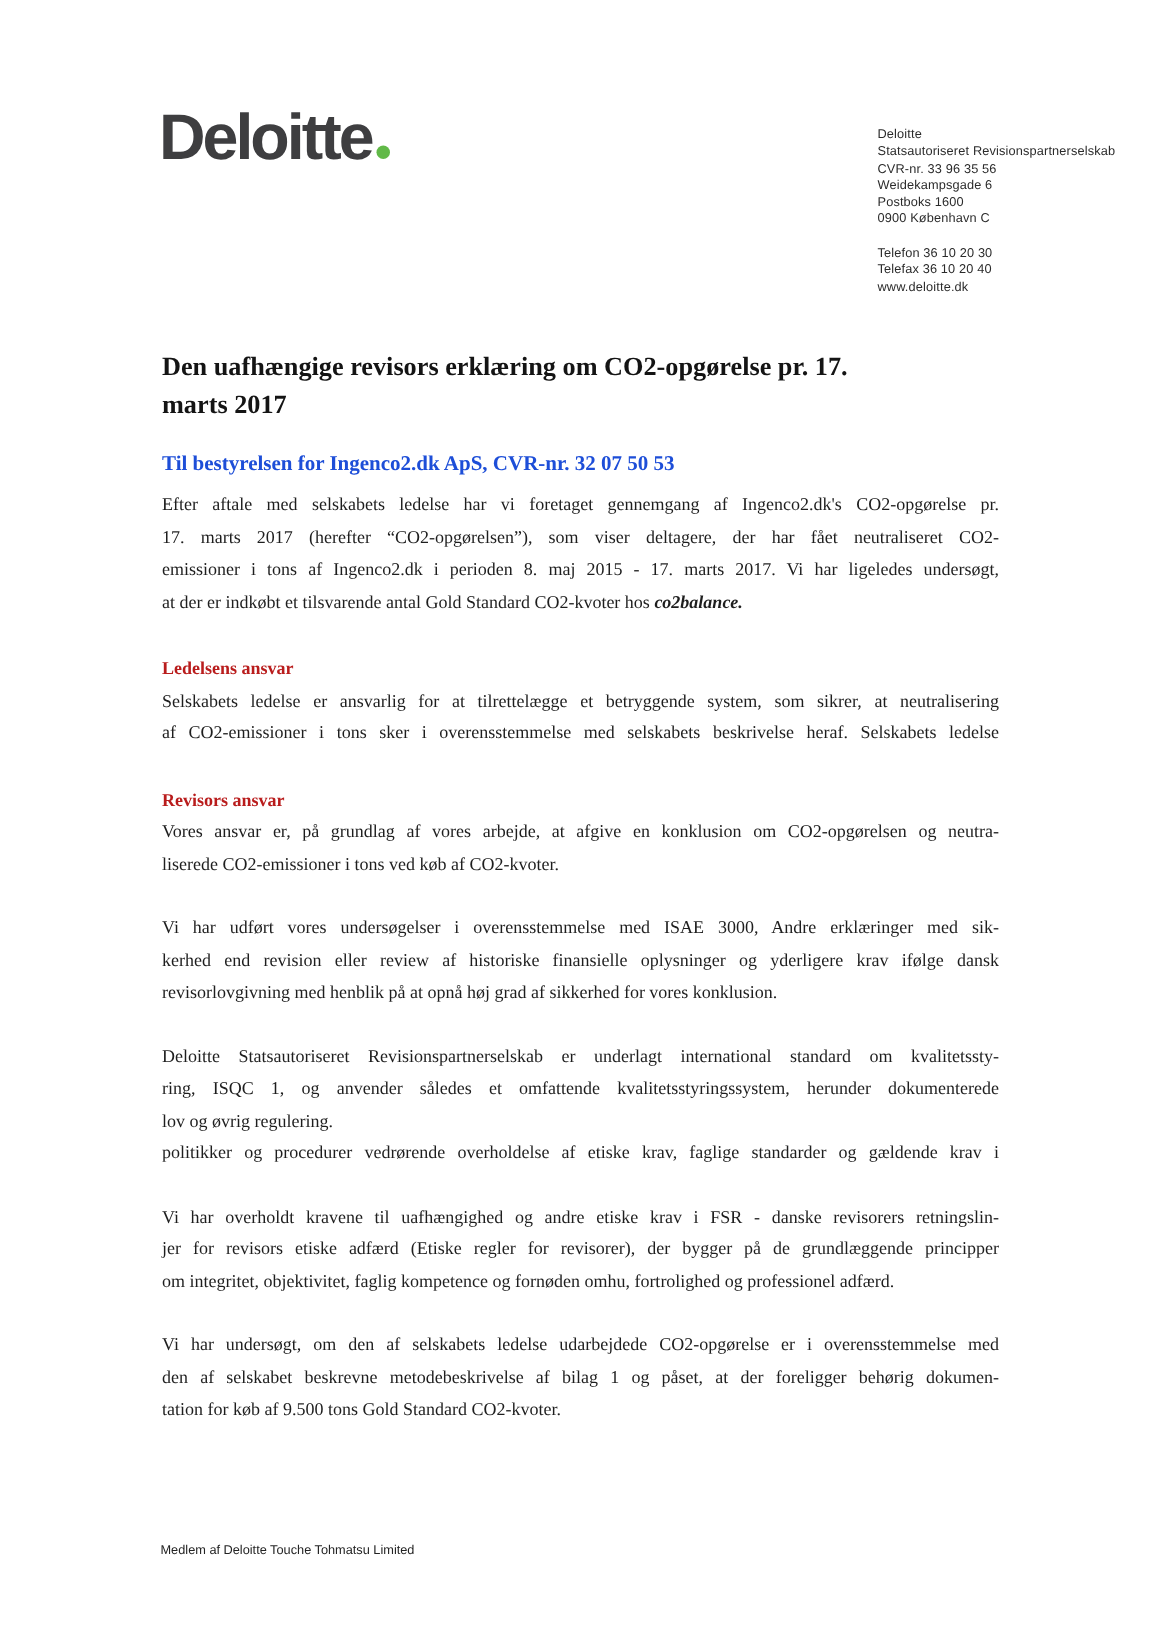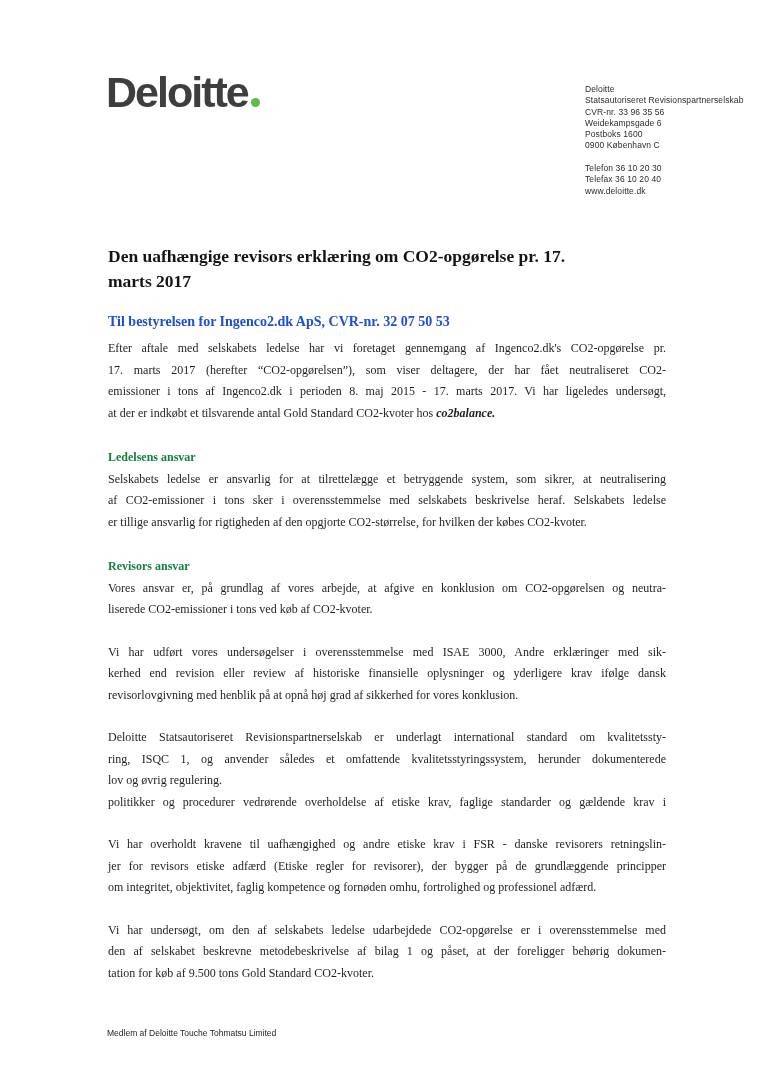--- a/index.html
+++ b/index.html
@@ -32,38 +32,38 @@
   
   .letterhead {
     position: absolute; left: 585px; top: 84px;
     font-size: 8.5px; line-height: 11.3px;
     color: #2b2b2b; letter-spacing: 0.1px;
   }
   .lh-line { min-height: 11.3px; white-space: nowrap; }
 
   
   .doc {
-    position: absolute; left: 108px; top: 244px; width: 558px;
+    position: absolute; left: 108px; top: 232px; width: 558px;
     font-family: "Liberation Serif", "DejaVu Serif", serif;
     color: #1e1e1e;
   }
   .title {
     margin: 0 0 19px 0;
     font-size: 17.5px; line-height: 25px;
     font-weight: bold; color: #141414;
   }
   .title .tline { display: block; }
   .recipient {
     font-weight: bold; font-size: 14px; line-height: 18px;
     margin: 0 0 7px 0; color: #1d4ed8;
   }
   .block.heading {
     margin-top: 23px;
     font-weight: bold; font-size: 13px; line-height: 19px;
-    color: #15803d;
+    color: #b91c1c;
   }
   .block.para + .block.para { margin-top: 21px; }
   .block .line { font-size: 12px; line-height: 21.5px; }
   .block.para .line.j { text-align: justify; text-align-last: justify; }
   .bi { font-weight: bold; font-style: italic; }
 
   
   .footer {
     position: absolute; left: 107px; top: 1028px;
     font-size: 8.5px; color: #232323;
@@ -104,21 +104,20 @@
           <div class="line j">17. marts 2017 (herefter “CO2-opgørelsen”), som viser deltagere, der har fået neutraliseret CO2-</div>
           <div class="line j">emissioner i tons af Ingenco2.dk i perioden 8. maj 2015 - 17. marts 2017. Vi har ligeledes undersøgt,</div>
           <div class="line">at der er indkøbt et tilsvarende antal Gold Standard CO2-kvoter hos <span class="bi">co2balance.</span></div>
         </div>
         <div class="block heading">
           <div class="line">Ledelsens ansvar</div>
         </div>
         <div class="block para">
           <div class="line j">Selskabets ledelse er ansvarlig for at tilrettelægge et betryggende system, som sikrer, at neutralisering</div>
           <div class="line j">af CO2-emissioner i tons sker i overensstemmelse med selskabets beskrivelse heraf. Selskabets ledelse</div>
-          <div class="line">er tillige ansvarlig for rigtigheden af den opgjorte CO2-størrelse, for hvilken der købes CO2-kvoter.</div>
         </div>
         <div class="block heading">
           <div class="line">Revisors ansvar</div>
         </div>
         <div class="block para">
           <div class="line j">Vores ansvar er, på grundlag af vores arbejde, at afgive en konklusion om CO2-opgørelsen og neutra-</div>
           <div class="line">liserede CO2-emissioner i tons ved køb af CO2-kvoter.</div>
         </div>
         <div class="block para">
           <div class="line j">Vi har udført vores undersøgelser i overensstemmelse med ISAE 3000, Andre erklæringer med sik-</div>

